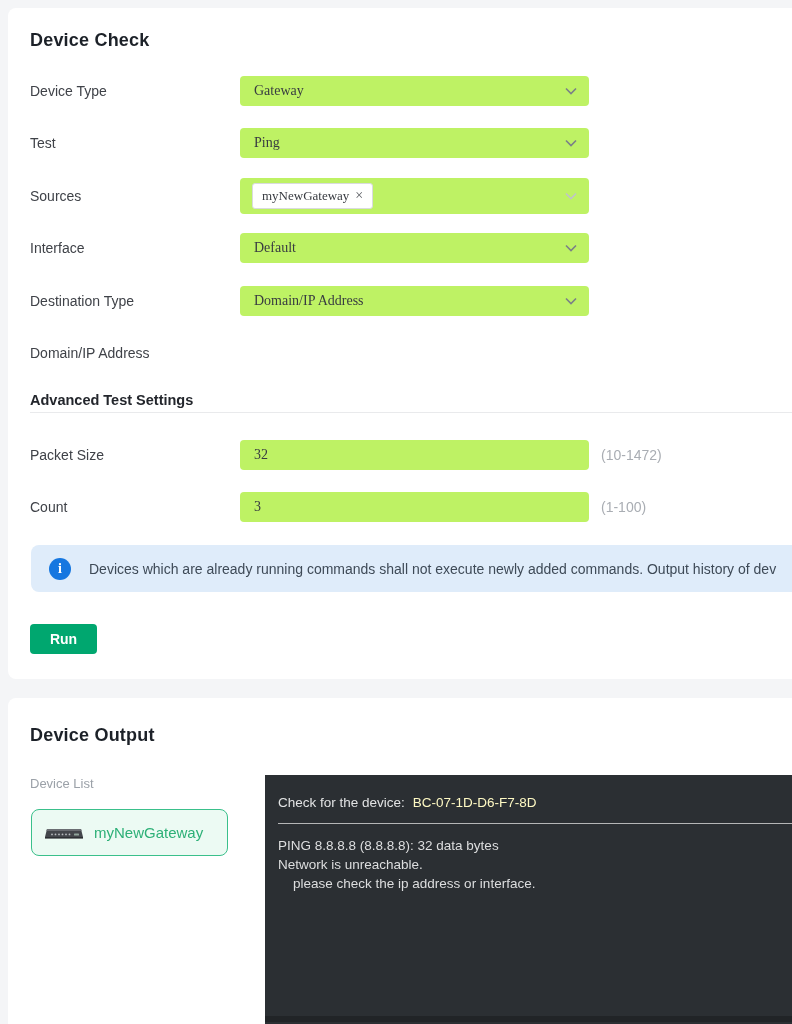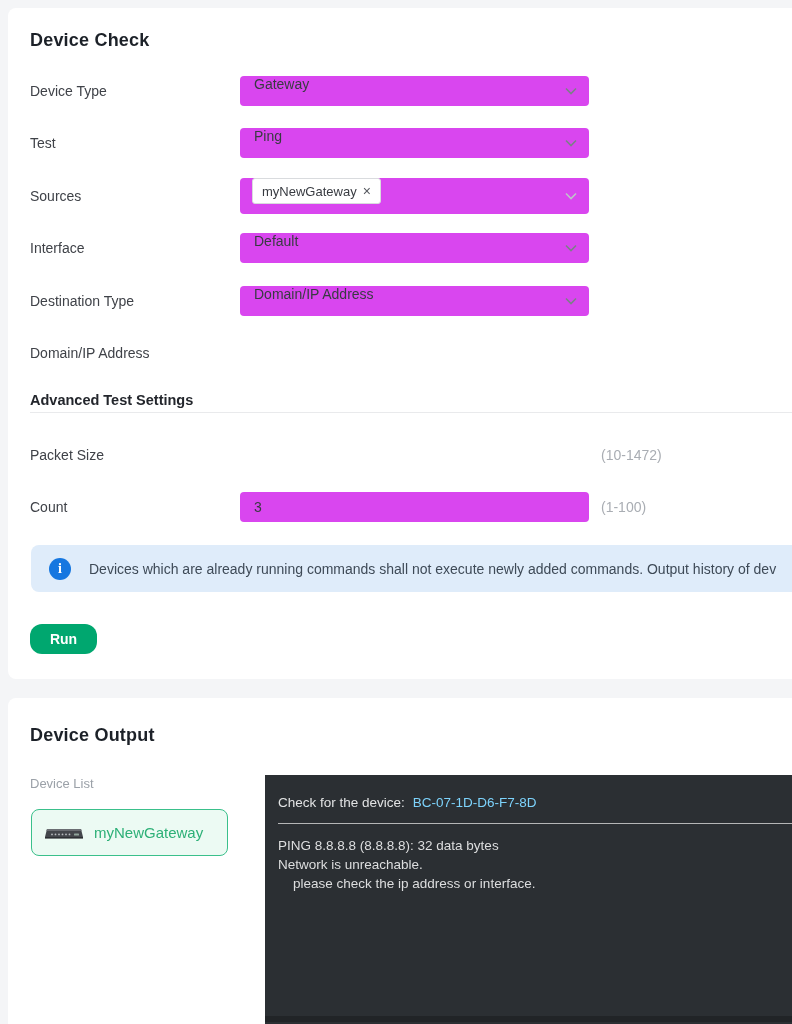--- a/index.html
+++ b/index.html
@@ -39,28 +39,28 @@
     align-items: center;
     font-size: 14px;
     color: #3f4248;
   }
   .field {
     position: absolute;
     left: 232px;
     top: 0;
     width: 349px;
     height: 100%;
-    background: #d946ef;
+    background: #bef264;
     border: none;
     border-radius: 4px;
-    font-family: Liberation Sans, sans-serif;
+    font-family: Liberation Serif, serif;
     font-size: 14px;
     color: #383b41;
     display: flex;
-    align-items: flex-start;
+    align-items: center;
     padding: 0 14px;
   }
   input.field { display: block; line-height: 30px; outline: none; }
   .select-field { cursor: pointer; justify-content: flex-start; }
   .chevron {
     position: absolute;
     right: 12px;
     top: 50%;
     transform: translateY(-50%);
     width: 12px; height: 8px;
@@ -143,21 +143,21 @@
 
   .run-button {
     position: absolute;
     left: 22px;
     top: 616px;
     width: 67px;
     height: 30px;
     background: #00a76f;
     color: #ffffff;
     border: none;
-    border-radius: 12px;
+    border-radius: 4px;
     font-family: "Liberation Sans", "DejaVu Sans", sans-serif;
     font-size: 14px;
     font-weight: bold;
     cursor: pointer;
   }
 
   
   .list-label {
     position: absolute;
     left: 22px;
@@ -194,21 +194,21 @@
     background: #2b2f33;
   }
   .terminal-header {
     display: flex;
     align-items: baseline;
     gap: 8px;
     padding: 20px 12px 0 13px;
     font-size: 13.5px;
     color: #e2e3e4;
   }
-  .terminal-device-id { color: #7dd3fc; }
+  .terminal-device-id { color: #fef9c3; }
   .terminal-divider {
     margin: 13px 12px 0 13px;
     height: 1px;
     background: rgba(255,255,255,0.65);
   }
   .terminal-body {
     padding: 12px 12px 0 13px;
     font-size: 13.5px;
     line-height: 19px;
     color: #dddedf;
@@ -284,20 +284,21 @@
 
   <div class="form-row" style="top:330px">
     <span class="form-label">Domain/IP Address</span>
   </div>
 
   <h3 class="section-title">Advanced Test Settings</h3>
   <div class="section-divider"></div>
 
   <div class="form-row" style="top:432px">
     <span class="form-label">Packet Size</span>
+    <input class="field" type="text" value="32" style="">
     <span class="hint">(10-1472)</span>
   </div>
 
   <div class="form-row" style="top:484px">
     <span class="form-label">Count</span>
     <input class="field" type="text" value="3" style="">
     <span class="hint">(1-100)</span>
   </div>
 
   <div class="notice-banner">

